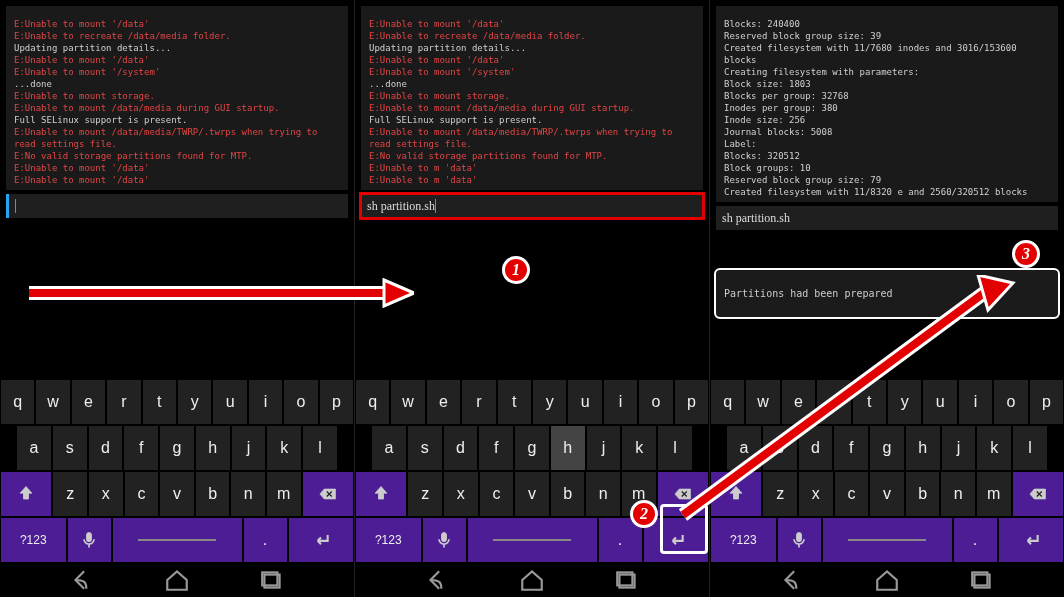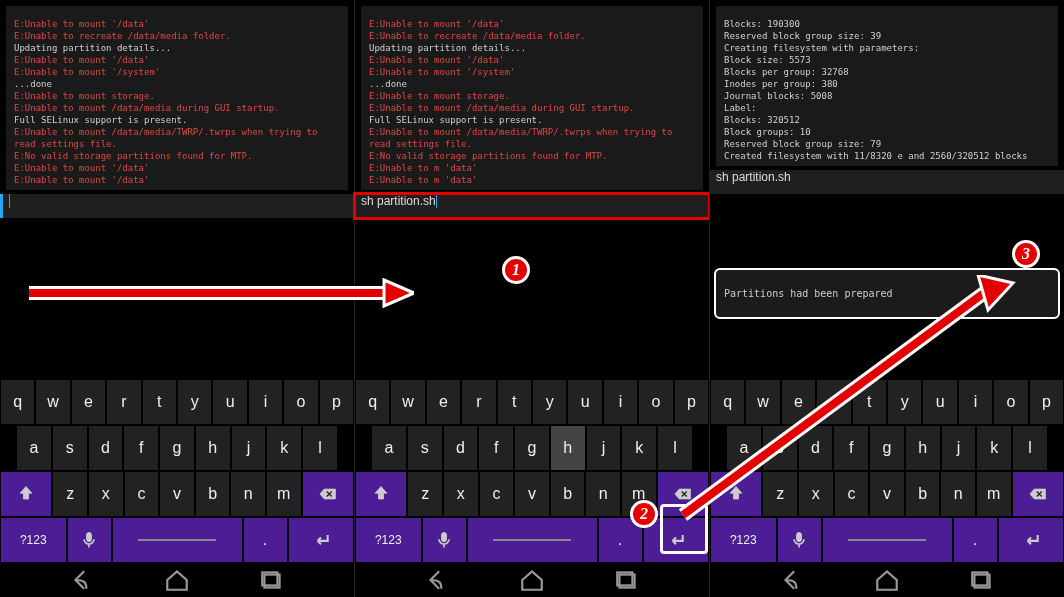--- a/index.html
+++ b/index.html
@@ -3,21 +3,21 @@
 <meta charset="utf-8">
 <style>
   *{margin:0;padding:0;box-sizing:border-box}
   body{background:#000;width:1064px;height:597px;position:relative;font-family:monospace;overflow:hidden}
   .screens{display:flex;width:100%;height:100%}
   .screen{flex:1;display:flex;flex-direction:column;background:#000;border-left:1px solid #222;position:relative}
   .screen:first-child{border-left:none}
   .terminal{flex:0 0 auto;padding:12px 8px 4px 8px;font-size:9px;line-height:12px;background:#1a1a1a;margin:6px 6px 2px 6px;overflow:hidden}
   .t-red{color:#e34545}
   .t-white{color:#d0d0d0}
-  .input-bar{margin:2px 0;background:#1f1f1f;height:24px;display:flex;align-items:flex-start;padding:0 6px;color:#ddd;font-family:Liberation Sans, sans-serif;font-size:12px;position:relative}
+  .input-bar{margin:2px 6px;background:#1f1f1f;height:24px;display:flex;align-items:center;padding:0 6px;color:#ddd;font-family:Liberation Serif, serif;font-size:12px;position:relative}
   .input-bar.empty{border-left:3px solid #2aa3ef}
   .cursor{display:inline-block;width:1px;height:14px;background:#2aa3ef;vertical-align:middle}
   .keyboard{margin-top:auto}
   .kb-row{display:flex}
   .key{flex:1;margin:1px;background:#222;color:#eee;font-family:sans-serif;font-size:16px;display:flex;align-items:center;justify-content:center;height:44px}
   .key.dark{background:#4c1d95}
   .key.wide{flex:1.5}
   .key.space{flex:3}
   svg.icon{width:20px;height:20px;fill:#ccc;stroke:#ccc}
   .navbar{height:34px;display:flex;align-items:center;justify-content:space-evenly;background:#000}
@@ -222,26 +222,28 @@
         </svg>
       <svg viewBox="0 0 24 24">
           <rect x="5" y="7" width="14" height="12" fill="none"></rect>
           <rect x="3" y="5" width="14" height="12" fill="none"></rect>
         </svg>
     </div>
   </div>
 
   <div class="screen">
     <div class="terminal" id="term3">
-        <div class="t-white">    Blocks: 190300</div>
+        <div class="t-white">    Blocks: 240400</div>
         <div class="t-white">    Reserved block group size: 39</div>
+        <div class="t-white">Created filesystem with 11/7680 inodes and 3016/153600 blocks</div>
         <div class="t-white">Creating filesystem with parameters:</div>
-        <div class="t-white">    Block size: 5573</div>
+        <div class="t-white">    Block size: 1803</div>
         <div class="t-white">    Blocks per group: 32768</div>
         <div class="t-white">    Inodes per group: 380</div>
+        <div class="t-white">    Inode size: 256</div>
         <div class="t-white">    Journal blocks: 5008</div>
         <div class="t-white">    Label:</div>
         <div class="t-white">    Blocks: 320512</div>
         <div class="t-white">    Block groups: 10</div>
         <div class="t-white">    Reserved block group size: 79</div>
         <div class="t-white">Created filesystem with 11/8320        e and 2560/320512 blocks</div>
       </div>
     <div class="input-bar">
         <span>sh partition.sh</span>
       </div>

